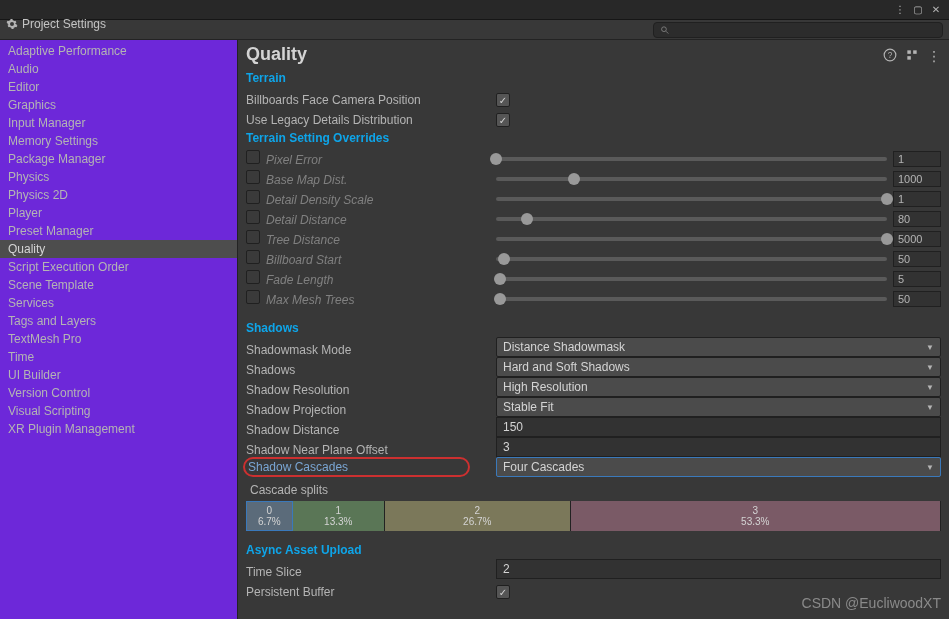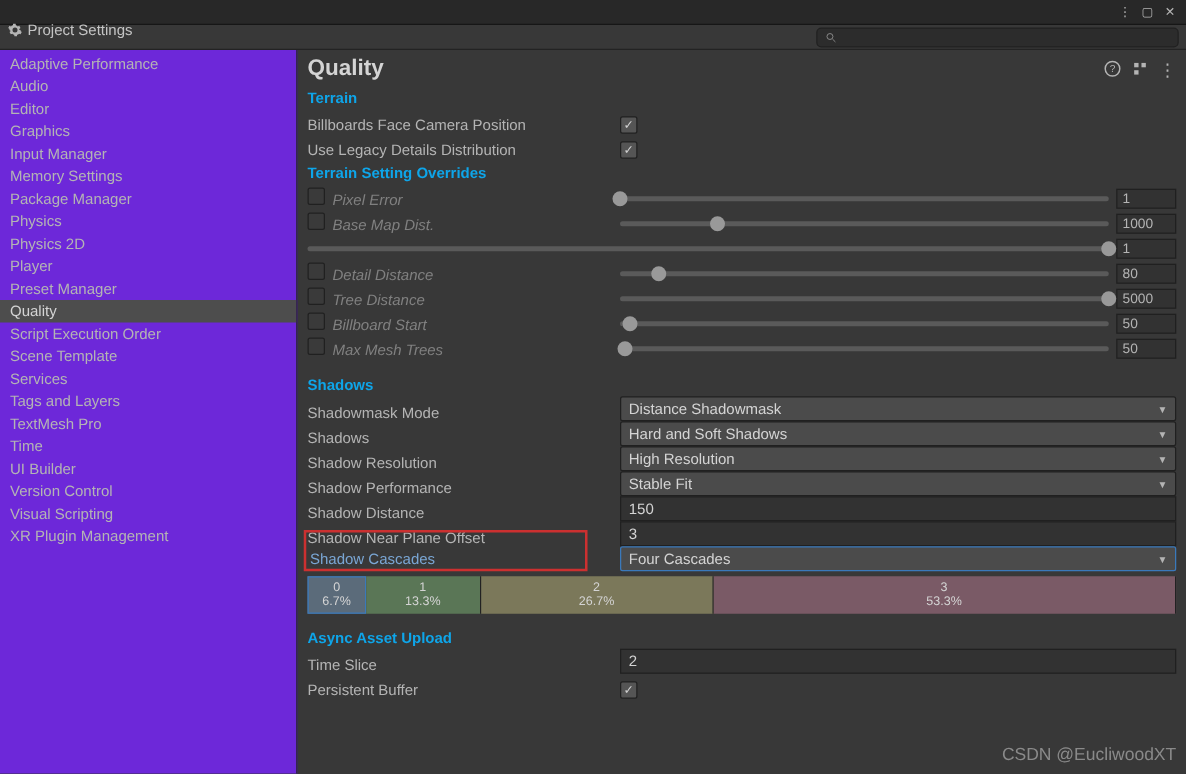--- a/index.html
+++ b/index.html
@@ -316,20 +316,23 @@
       <span class="check-inline"></span>Base Map Dist.
     </div>
     <div class="row-ctl">
       <div class="slider-track">
         <div class="slider-thumb" style="left:20%"></div>
       </div>
       <div class="slider-val">1000</div>
     </div>
           </div>
           <div class="row slider-row">
+    <div class="row-label disabled">
+      <span class="check-inline"></span>Detail Density Scale
+    </div>
     <div class="row-ctl">
       <div class="slider-track">
         <div class="slider-thumb" style="left:100%"></div>
       </div>
       <div class="slider-val">1</div>
     </div>
           </div>
           <div class="row slider-row">
     <div class="row-label disabled">
       <span class="check-inline"></span>Detail Distance
@@ -354,20 +357,31 @@
           </div>
           <div class="row slider-row">
     <div class="row-label disabled">
       <span class="check-inline"></span>Billboard Start
     </div>
     <div class="row-ctl">
       <div class="slider-track">
         <div class="slider-thumb" style="left:2%"></div>
       </div>
       <div class="slider-val">50</div>
+    </div>
+          </div>
+          <div class="row slider-row">
+    <div class="row-label disabled">
+      <span class="check-inline"></span>Fade Length
+    </div>
+    <div class="row-ctl">
+      <div class="slider-track">
+        <div class="slider-thumb" style="left:1%"></div>
+      </div>
+      <div class="slider-val">5</div>
     </div>
           </div>
           <div class="row slider-row">
     <div class="row-label disabled">
       <span class="check-inline"></span>Max Mesh Trees
     </div>
     <div class="row-ctl">
       <div class="slider-track">
         <div class="slider-thumb" style="left:1%"></div>
       </div>
@@ -393,40 +407,43 @@
           </div>
       </div>
       <div class="row">
         <div class="row-label">Shadow Resolution</div>
         <div class="dropdown">
             <span>High Resolution</span>
             <span class="arrow">▼</span>
           </div>
       </div>
       <div class="row">
-        <div class="row-label">Shadow Performance</div>
+        <div class="row-label">Shadow Projection</div>
         <div class="dropdown">
             <span>Stable Fit</span>
             <span class="arrow">▼</span>
           </div>
       </div>
       <div class="row">
         <div class="row-label">Shadow Distance</div>
         <div class="textfield"><span>150</span></div>
       </div>
       <div class="row">
         <div class="row-label">Shadow Near Plane Offset</div>
         <div class="textfield"><span>3</span></div>
       </div>
       <div class="row">
-        <div class="row-label"><span class="red-box" style="padding:14px 120px 1px 3px;"><span class="shadow-cascades-lbl">Shadow Cascades</span></span></div>
+        <div class="row-label"><span class="red-box" style="padding:1px 120px 1px 3px;border-radius:10px;"><span class="shadow-cascades-lbl">Shadow Cascades</span></span></div>
         <div class="dropdown highlighted">
             <span>Four Cascades</span>
             <span class="arrow">▼</span>
           </div>
+      </div>
+      <div class="row">
+        <div class="row-label" style="padding-left:4px;">Cascade splits</div>
       </div>
       <div class="cascade-bar" id="cascade-bar">
           <div class="cascade-seg c0 selected" style="width: 6.7%;">
             <div>0</div>
             <div>6.7%</div>
           </div>
           <div class="cascade-seg c1" style="width: 13.3%;">
             <div>1</div>
             <div>13.3%</div>
           </div>

